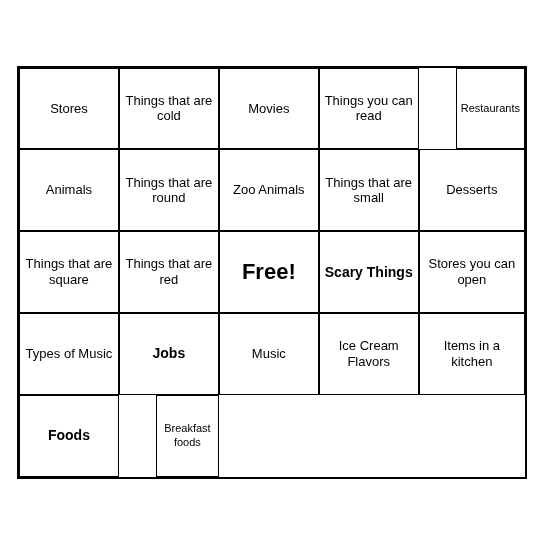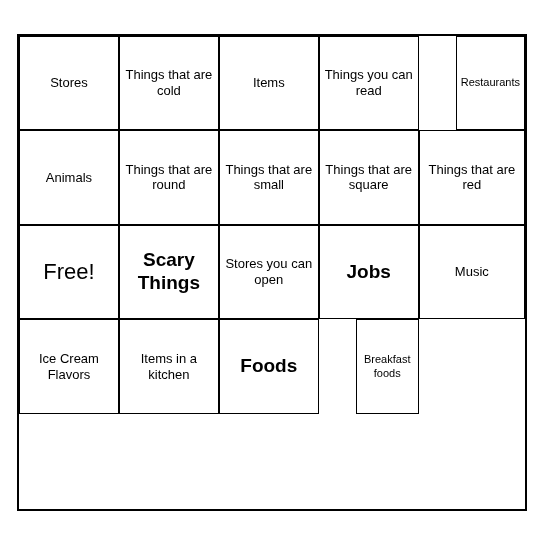--- a/index.html
+++ b/index.html
@@ -14,69 +14,72 @@
       display: flex;
       align-items: center;
       justify-content: center;
       background: #fff;
       font-family: Arial, sans-serif;
     }
 
     .bingo-board {
       border: 2px solid #000;
       width: 510px;
-      height: 477px;
+      height: 413px;
       display: grid;
       grid-template-columns: repeat(5, 1fr);
       grid-template-rows: repeat(5, 1fr);
     }
 
     .bingo-cell {
       border: 1.5px solid #000;
       display: flex;
       align-items: center;
       justify-content: center;
       text-align: center;
       padding: 4px;
       font-size: 13px;
       line-height: 1.2;
     }
 
     .bingo-cell.free {
       font-size: 22px;
-      font-weight: normal;
+      font-weight: bold;
       text-align: right;
     }
 
     .bingo-cell.large-text {
-      font-size: 19px;
+      font-size: 14px;
       font-weight: bold;
     }
 
     .bingo-cell.small-text {
       font-size: 11px;
       margin-left: 37px;
     }
   </style>
 </head>
 <body>
 
 <div class="bingo-board">
 <div class="bingo-cell">Stores</div>
     <div class="bingo-cell">Things that are cold</div>
-    <div class="bingo-cell">Items</div>
+    <div class="bingo-cell">Movies</div>
     <div class="bingo-cell">Things you can read</div>
     <div class="bingo-cell small-text">Restaurants</div>
     <div class="bingo-cell">Animals</div>
     <div class="bingo-cell">Things that are round</div>
+    <div class="bingo-cell">Zoo Animals</div>
     <div class="bingo-cell">Things that are small</div>
+    <div class="bingo-cell">Desserts</div>
     <div class="bingo-cell">Things that are square</div>
     <div class="bingo-cell">Things that are red</div>
     <div class="bingo-cell free">Free!</div>
     <div class="bingo-cell large-text">Scary Things</div>
     <div class="bingo-cell">Stores you can open</div>
+    <div class="bingo-cell">Types of Music</div>
     <div class="bingo-cell large-text">Jobs</div>
     <div class="bingo-cell">Music</div>
     <div class="bingo-cell">Ice Cream Flavors</div>
     <div class="bingo-cell">Items in a kitchen</div>
     <div class="bingo-cell large-text">Foods</div>
     <div class="bingo-cell small-text">Breakfast foods</div>
   </div>
 
 </body></html>

